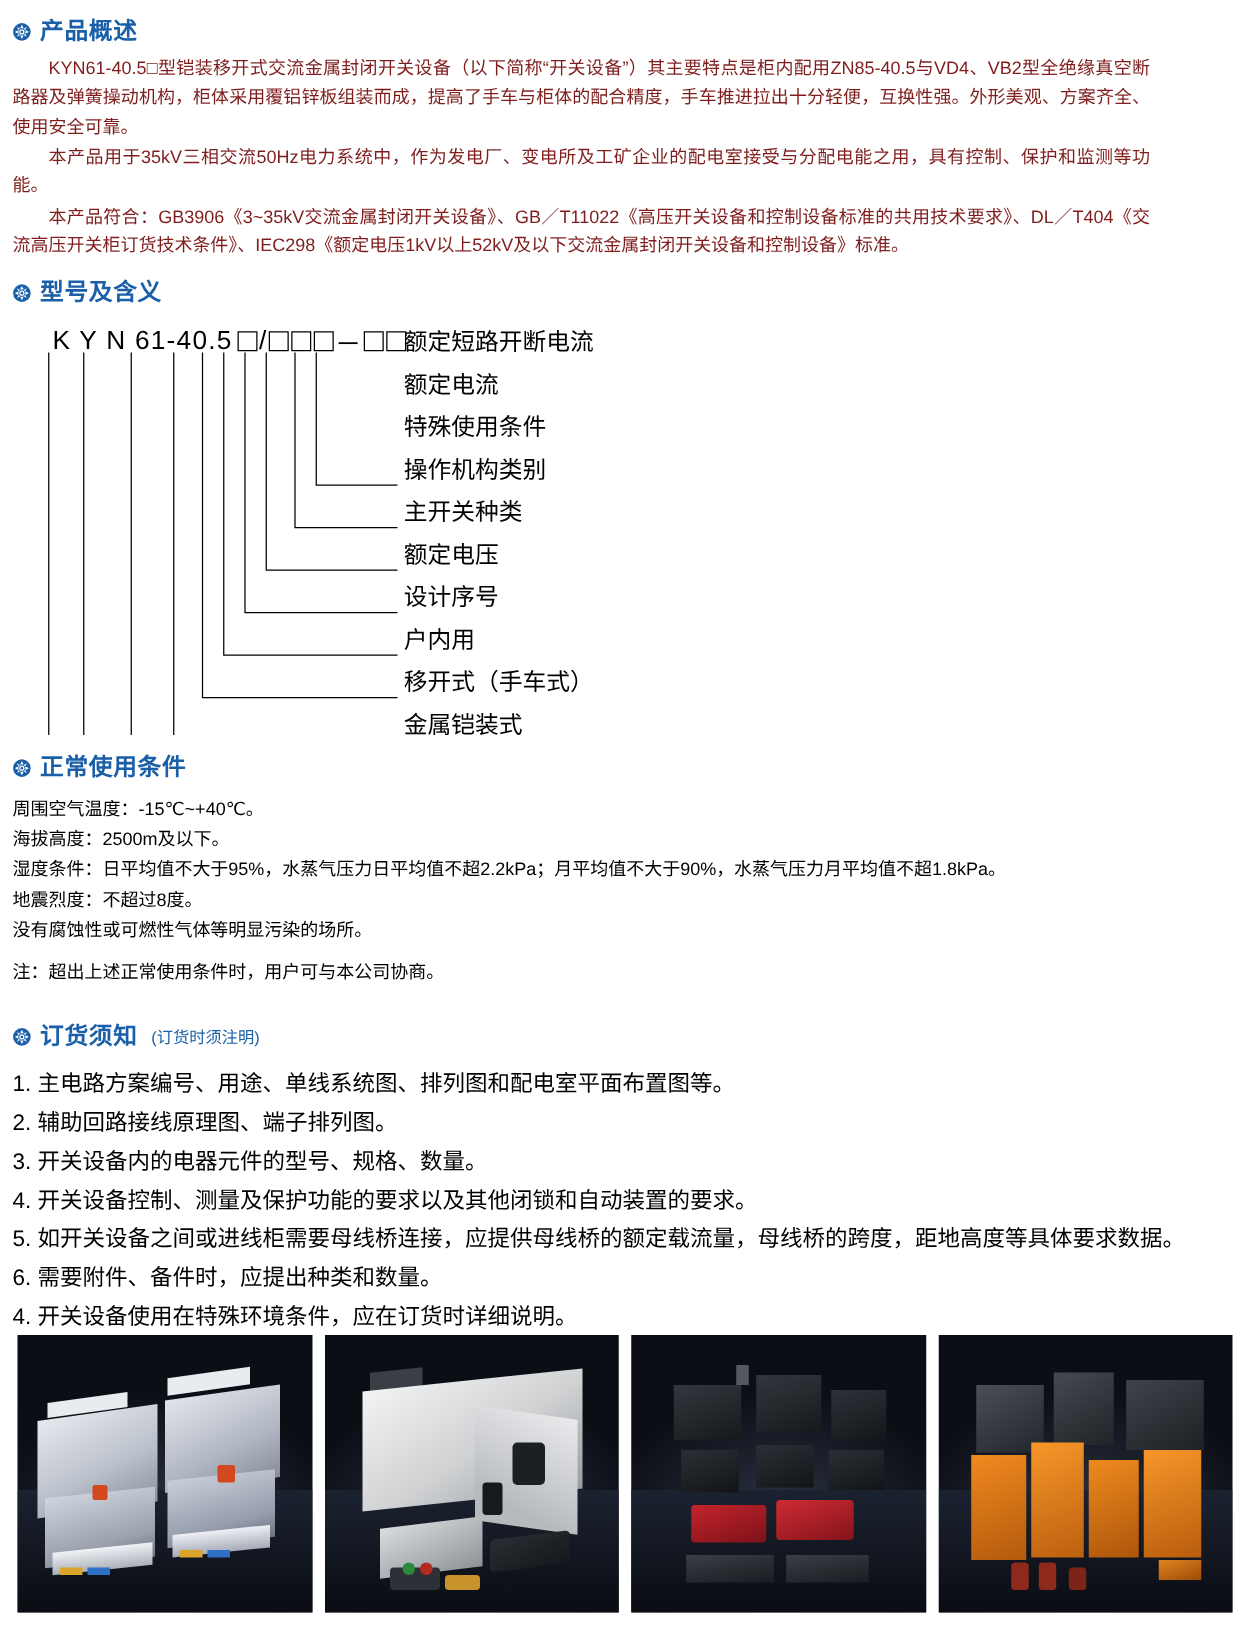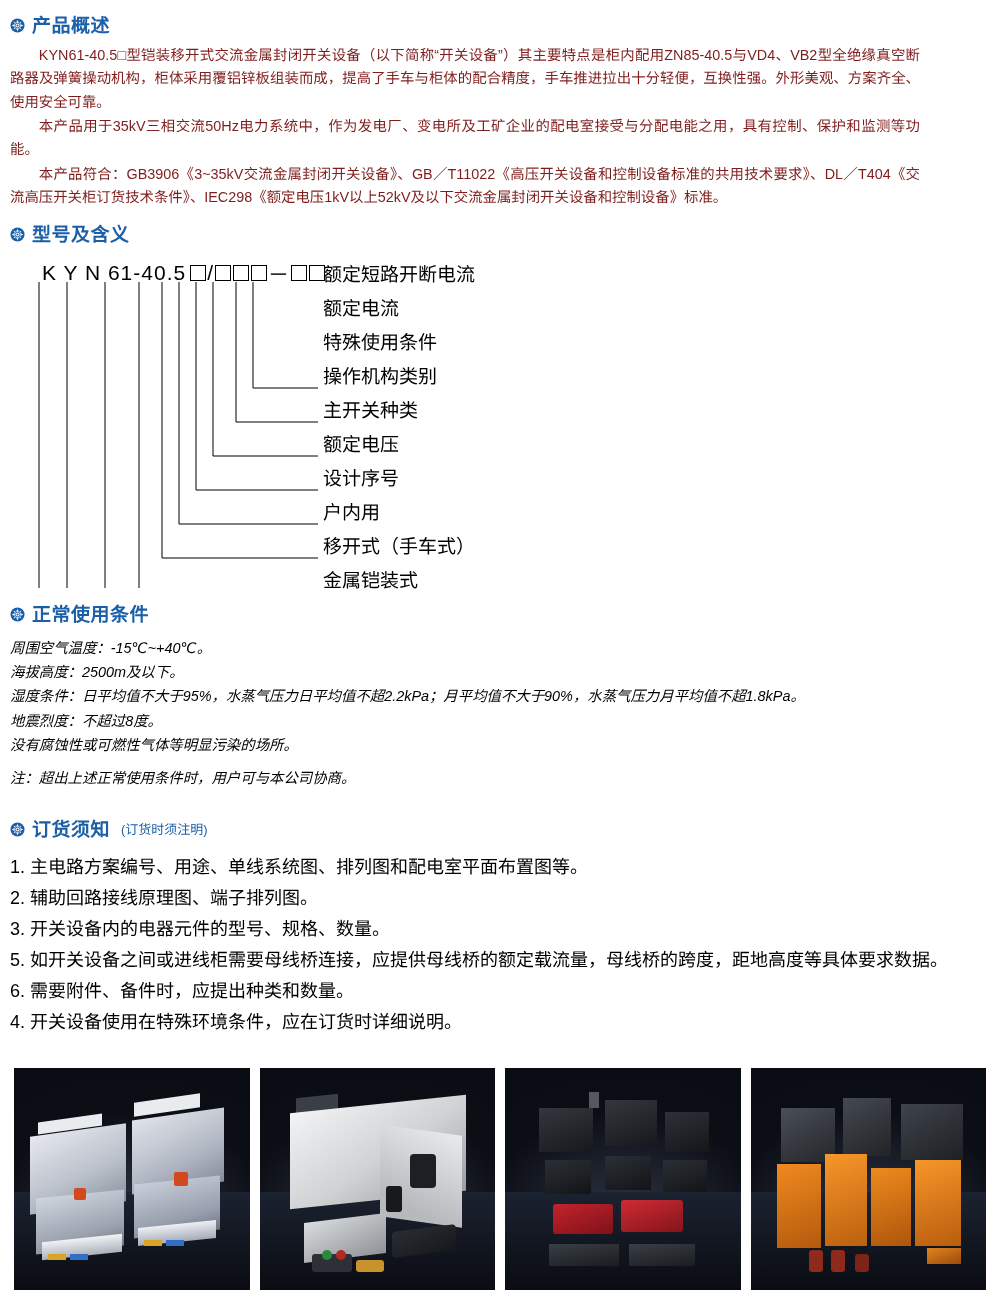--- a/index.html
+++ b/index.html
@@ -135,21 +135,20 @@
 
   
   #sec-conditions {
     position: absolute;
     left: 10px;
     top: 605px;
     width: 920px;
   }
   #sec-conditions .body {
     margin-top: 12px;
-    font-style: italic;
   }
   #sec-conditions .line {
     font-size: 14.4px;
     line-height: 1.68;
     white-space: nowrap;
   }
   #sec-conditions .note {
     margin-top: 9px;
     text-indent: 0;
   }
@@ -376,20 +375,21 @@
         <circle cx="16" cy="16" r="4.4" fill="#ffffff"></circle>
         <circle cx="16" cy="16" r="2.2" fill="#1a5fa8"></circle>
       </svg>
       <span class="head-title">订货须知</span>
       <span class="head-sub">(订货时须注明)</span>
     </div>
     <div class="body">
       <div class="line">1. 主电路方案编号、用途、单线系统图、排列图和配电室平面布置图等。</div>
       <div class="line">2. 辅助回路接线原理图、端子排列图。</div>
       <div class="line">3. 开关设备内的电器元件的型号、规格、数量。</div>
+      <div class="line">4. 开关设备控制、测量及保护功能的要求以及其他闭锁和自动装置的要求。</div>
       <div class="line">5. 如开关设备之间或进线柜需要母线桥连接，应提供母线桥的额定载流量，母线桥的跨度，距地高度等具体要求数据。</div>
       <div class="line">6. 需要附件、备件时，应提出种类和数量。</div>
       <div class="line">4. 开关设备使用在特殊环境条件，应在订货时详细说明。</div>
     </div>
   </section>
 
   <div id="photos">
 
     <div class="photo">
       <div class="glow"></div>

